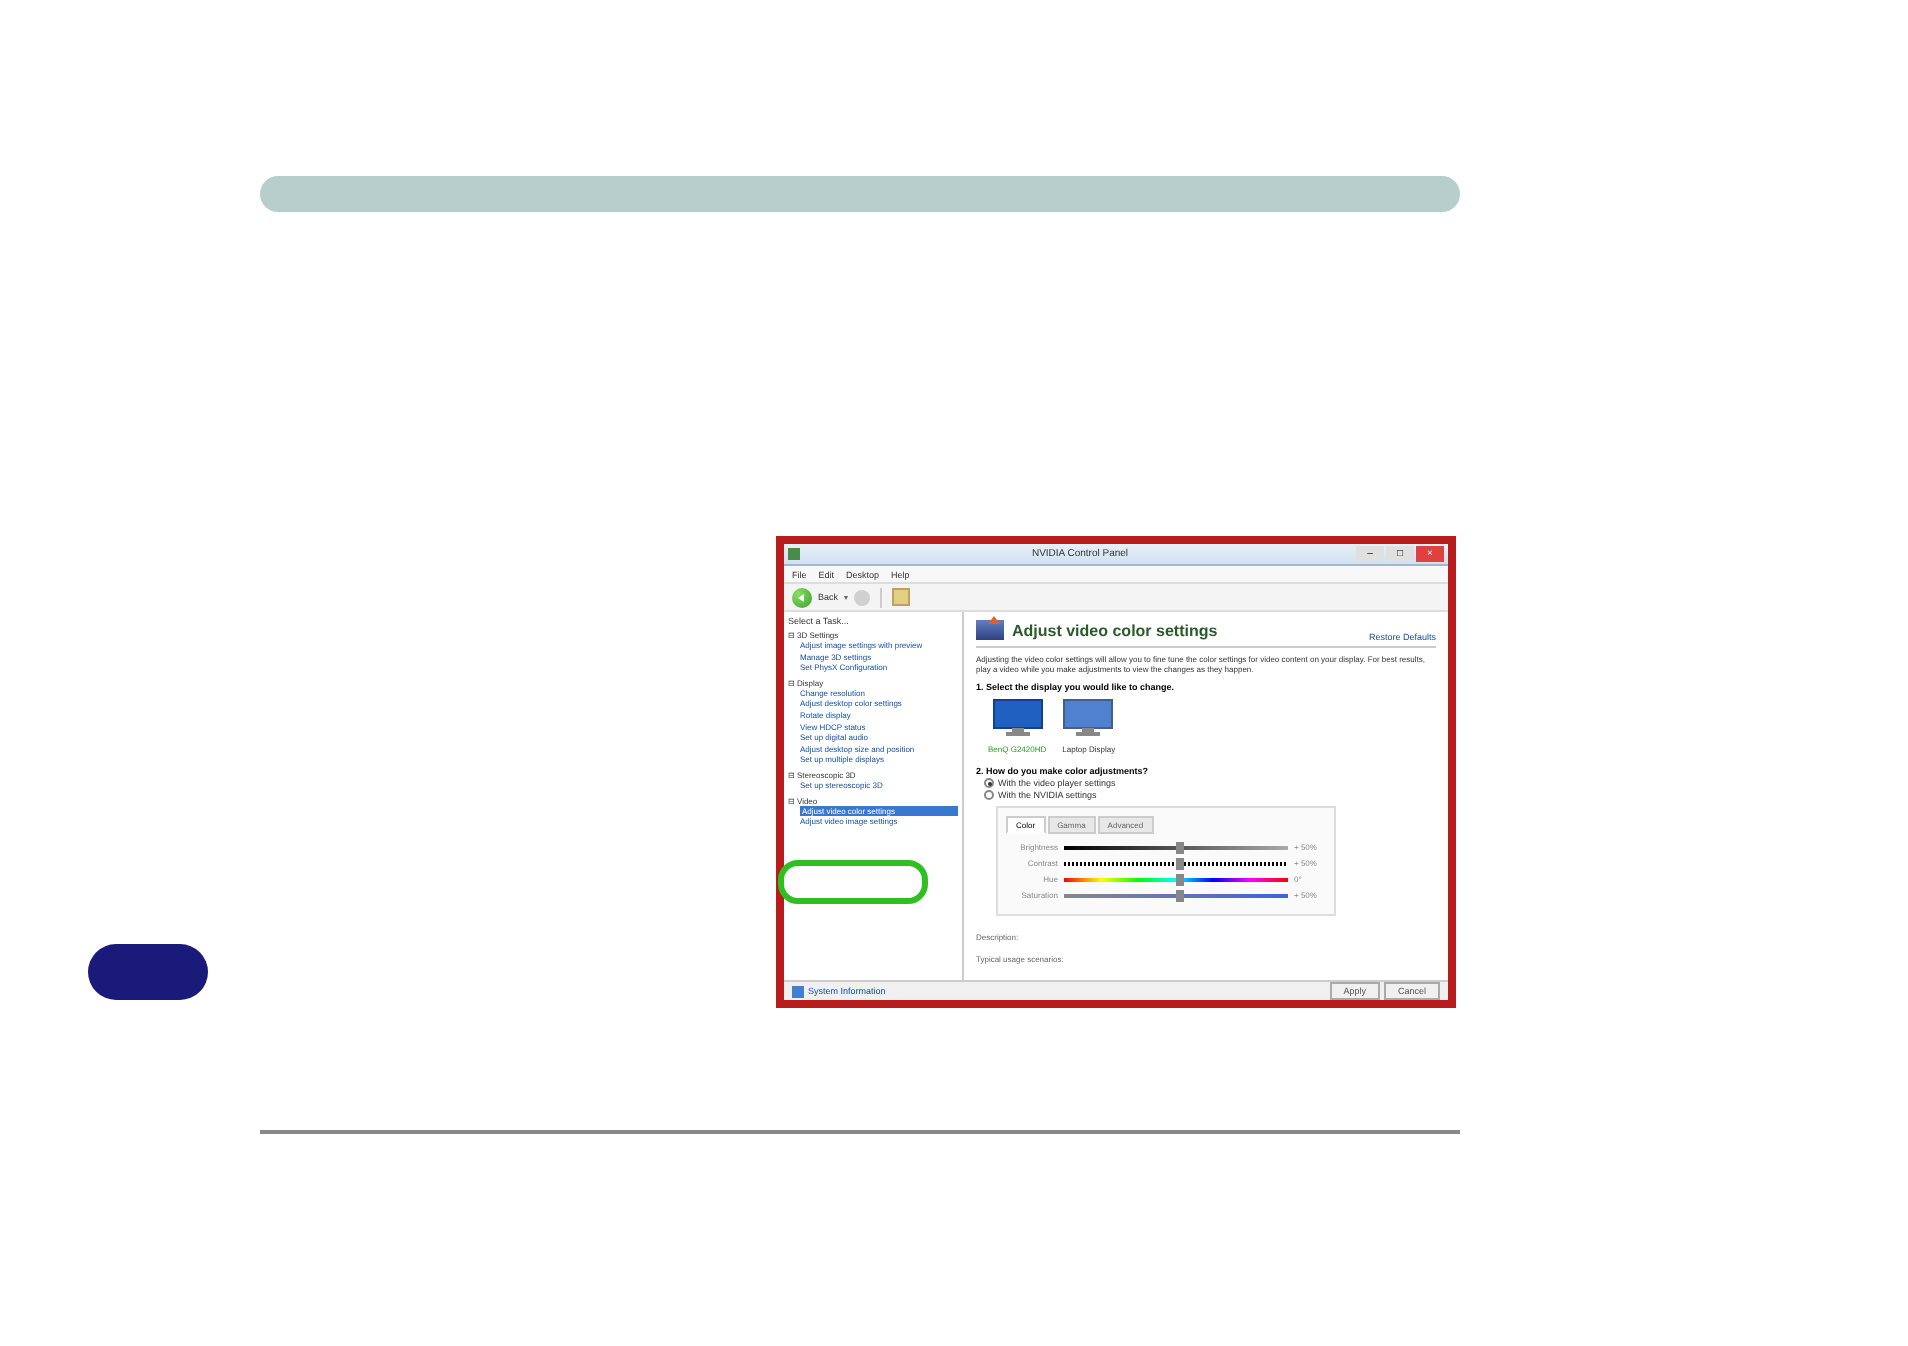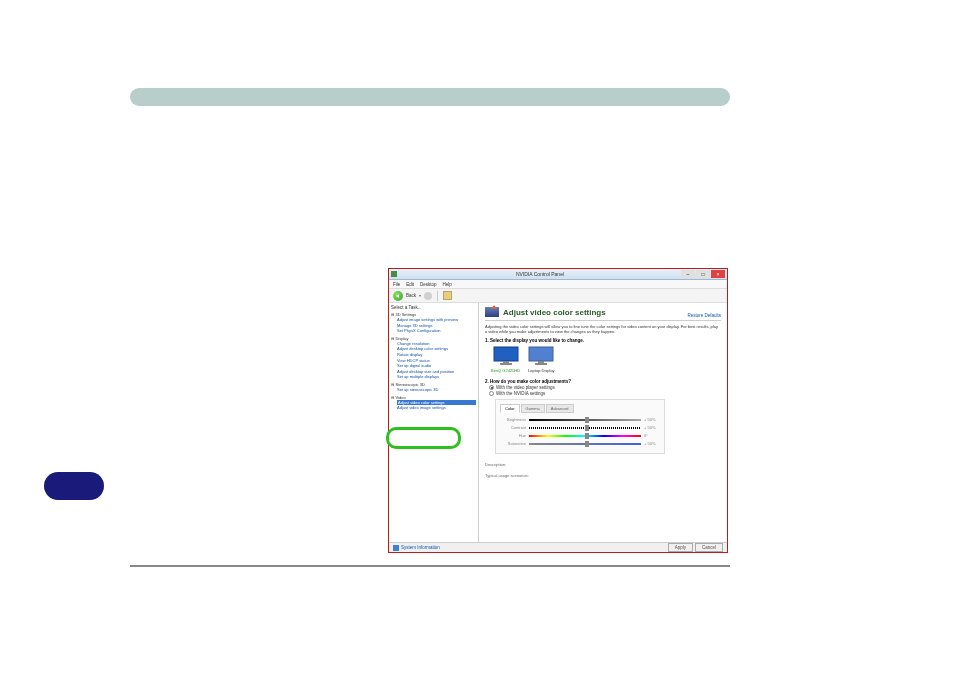--- a/index.html
+++ b/index.html
@@ -23,23 +23,23 @@
       height: 28px;
       background: #1a1a7a;
       border-radius: 14px;
     }
     
     .nvidia-window {
       position: absolute;
       top: 268px;
       left: 388px;
       width: 340px;
-      height: 285px;
+      height: 236px;
       background: #f0f0f0;
-      border: 1px solid #b91c1c;
+      border: 4px solid #b91c1c;
       font-size: 5px;
     }
     
     .titlebar {
       height: 11px;
       background: linear-gradient(#e8f0f8, #d0e0f0);
       border-bottom: 1px solid #a0b8d0;
       display: flex;
       align-items: center;
       padding: 0 2px;

